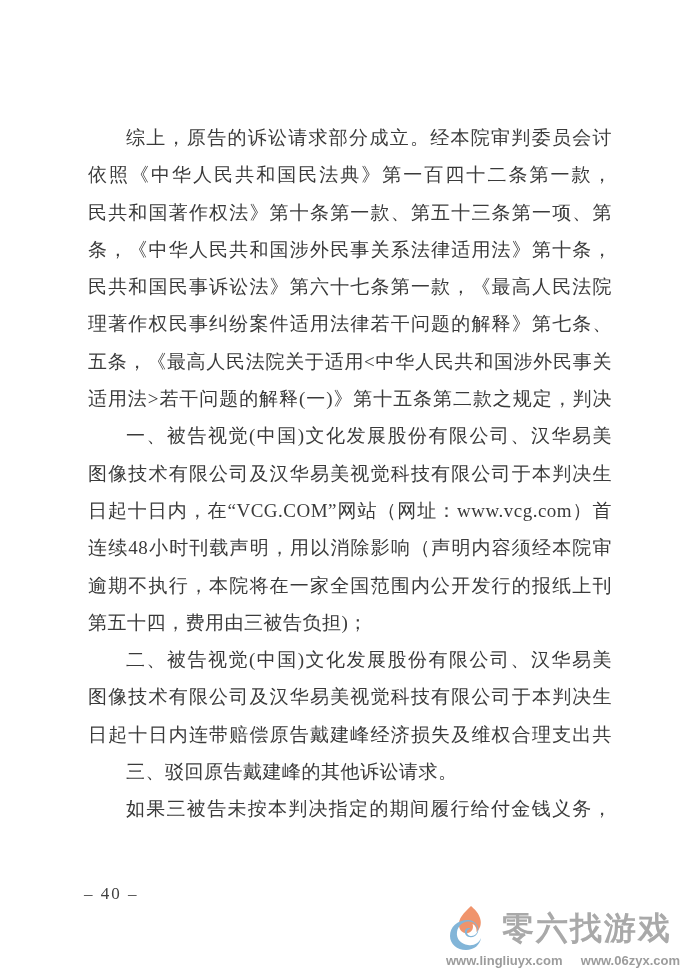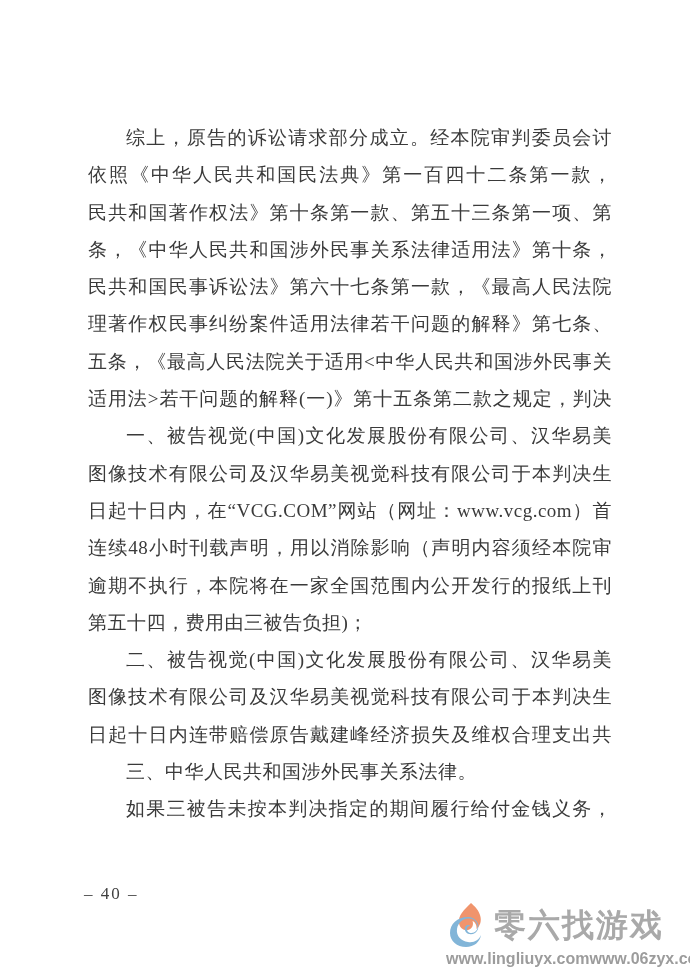--- a/index.html
+++ b/index.html
@@ -42,38 +42,38 @@
   .watermark {
     position: absolute;
     right: 8px; bottom: 6px;
     width: 238px;
     text-align: center;
   }
   .watermark-top {
     display: flex;
     align-items: center;
     justify-content: flex-start;
-    gap: 0;
+    gap: 8px;
     height: 46px;
   }
   .watermark-logo { width: 50px; height: 46px; flex: 0 0 auto; }
   .watermark-name {
     font-family: "Liberation Sans", "DejaVu Sans", sans-serif;
     font-weight: bold;
     font-size: 32px;
     color: #a9a9a9;
     letter-spacing: 2px;
     white-space: nowrap;
     line-height: 46px;
   }
   .watermark-urls {
     margin-top: 2px;
     font-family: "Liberation Sans", "DejaVu Sans", sans-serif;
     font-weight: bold;
-    font-size: 16px;
+    font-size: 13px;
     color: #9c9c9c;
     display: flex;
     justify-content: space-between;
     padding: 0 2px;
     white-space: nowrap;
   }
 </style>
 </head>
 <body>
 
@@ -88,21 +88,21 @@
   <div class="line full">适用法&gt;若干问题的解释(一)》第十五条第二款之规定，判决如下：</div>
   <div class="line full indent">一、被告视觉(中国)文化发展股份有限公司、汉华易美(天津)</div>
   <div class="line full">图像技术有限公司及汉华易美视觉科技有限公司于本判决生效之</div>
   <div class="line full">日起十日内，在“VCG.COM”网站（网址：www.vcg.com）首页位置</div>
   <div class="line full">连续48小时刊载声明，用以消除影响（声明内容须经本院审查，</div>
   <div class="line full">逾期不执行，本院将在一家全国范围内公开发行的报纸上刊登本判</div>
   <div class="line">第五十四，费用由三被告负担)；</div>
   <div class="line full indent">二、被告视觉(中国)文化发展股份有限公司、汉华易美(天津)</div>
   <div class="line full">图像技术有限公司及汉华易美视觉科技有限公司于本判决生效之</div>
   <div class="line full">日起十日内连带赔偿原告戴建峰经济损失及维权合理支出共计</div>
-  <div class="line indent">三、中华人民共和国涉外民事关系法律。</div>
+  <div class="line indent">三、驳回原告戴建峰的其他诉讼请求。</div>
   <div class="line full indent">如果三被告未按本判决指定的期间履行给付金钱义务，应当按</div>
 </div>
 
 <div class="page-number">– 40 –</div>
 
 <div class="watermark">
   <div class="watermark-top">
     <svg class="watermark-logo" viewBox="0 0 50 46">
       <path d="M27 1 C20 8, 14 13, 15 21 C15.5 26, 20 29, 24 28 C28 27, 30 23, 28.5 19 C31 20, 33 23, 32.5 27 C36 24, 38 19, 36 13 C33.5 6, 30 4, 27 1 Z" fill="#f0946c"></path>
       <path d="M24 15 C13 15, 6 22, 6 31 C6 39, 13 45, 22 45 C30 45, 36 40, 37 33 C35 38, 30 41, 24 40 C17 39, 12 34, 13 27 C14 21, 18 17, 24 16.5 C29 16, 33 19, 33.5 24 C34 28, 31 31, 27.5 31 C24.5 31, 22.5 29, 23 26.5 C23.3 24.8, 24.8 23.7, 26.5 24.2 C25.8 22.8, 23.8 22.5, 22.3 23.6 C20.5 25, 20.2 28, 21.8 30 C23.8 32.6, 28 33, 31 31 C34.5 28.6, 35.5 23.6, 33 20 C30.8 16.8, 27.6 15, 24 15 Z" fill="#82b5d8"></path>

